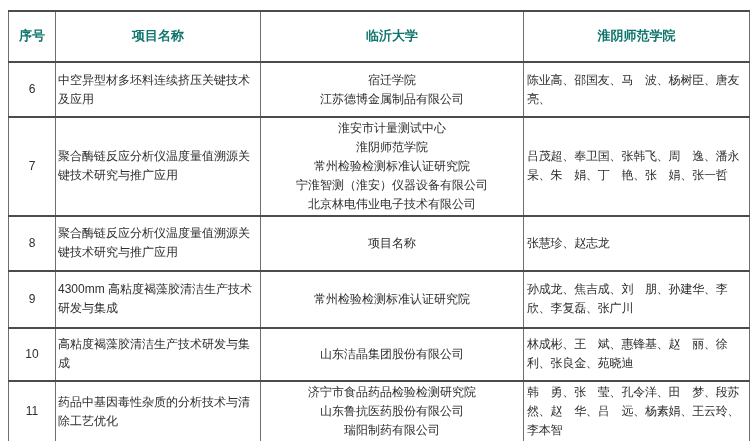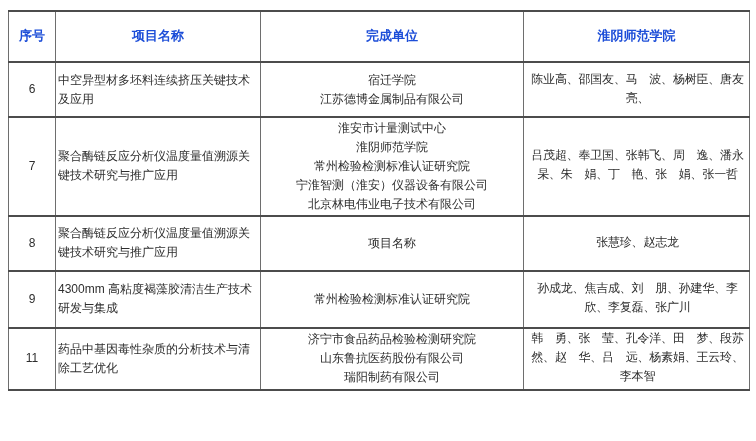--- a/index.html
+++ b/index.html
@@ -34,43 +34,42 @@
     border-top: 2px solid #4c4c4c;
     border-bottom: 2px solid #4c4c4c;
     vertical-align: middle;
     font-size: 12px;
     line-height: 1.58;
     overflow: hidden;
   }
   .award-table th {
     font-size: 13px;
     font-weight: bold;
-    color: #1d4ed8;
+    color: #0f766e;
     text-align: center;
     height: 51px;
   }
   .cell-no {
     text-align: center;
   }
   .cell-project {
     text-align: left;
     padding: 1px 2px;
     margin-top: 15px;
   }
   .cell-unit {
     text-align: center;
     white-space: pre-line;
     padding: 1px 0;
   }
   .cell-names {
-    text-align: center;
+    text-align: left;
     padding: 1px 1px 1px 3px;
     font-size: 11.7px;
     letter-spacing: -0.2px;
-    font-family: Liberation Mono, monospace;
   }
   tr.r6  td { height: 55px; }
   tr.r7  td { height: 90px; }
   tr.r8  td { height: 55px; }
   tr.r9  td { height: 57px; }
   tr.r10 td { height: 53px; }
   tr.r11 td { height: 62px; }
 </style>
 </head>
 <body>
@@ -80,21 +79,21 @@
     <colgroup>
       <col style="width:47px">
       <col style="width:205px">
       <col style="width:263px">
       <col style="width:226px">
     </colgroup>
     <thead>
       <tr>
         <th>序号</th>
         <th>项目名称</th>
-        <th>完成单位</th>
+        <th>临沂大学</th>
         <th>淮阴师范学院</th>
       </tr>
     </thead>
     <tbody>
       <tr class="r6">
         <td class="cell-no">6</td>
         <td class="cell-project">中空异型材多坯料连续挤压关键技术及应用</td>
         <td class="cell-unit">宿迁学院
 江苏德博金属制品有限公司</td>
         <td class="cell-names">陈业高、邵国友、马　波、杨树臣、唐友亮、</td>
@@ -114,20 +113,26 @@
         <td class="cell-project">聚合酶链反应分析仪温度量值溯源关键技术研究与推广应用</td>
         <td class="cell-unit">项目名称</td>
         <td class="cell-names">张慧珍、赵志龙</td>
       </tr>
       <tr class="r9">
         <td class="cell-no">9</td>
         <td class="cell-project">4300mm 高粘度褐藻胶清洁生产技术研发与集成</td>
         <td class="cell-unit">常州检验检测标准认证研究院</td>
         <td class="cell-names">孙成龙、焦吉成、刘　朋、孙建华、李　欣、李复磊、张广川</td>
       </tr>
+      <tr class="r10">
+        <td class="cell-no">10</td>
+        <td class="cell-project">高粘度褐藻胶清洁生产技术研发与集成</td>
+        <td class="cell-unit">山东洁晶集团股份有限公司</td>
+        <td class="cell-names">林成彬、王　斌、惠锋基、赵　丽、徐　利、张良金、苑晓迪</td>
+      </tr>
       <tr class="r11">
         <td class="cell-no">11</td>
         <td class="cell-project">药品中基因毒性杂质的分析技术与清除工艺优化</td>
         <td class="cell-unit">济宁市食品药品检验检测研究院
 山东鲁抗医药股份有限公司
 瑞阳制药有限公司</td>
         <td class="cell-names">韩　勇、张　莹、孔令洋、田　梦、段苏然、赵　华、吕　远、杨素娟、王云玲、李本智</td>
       </tr>
     </tbody>
   </table>

